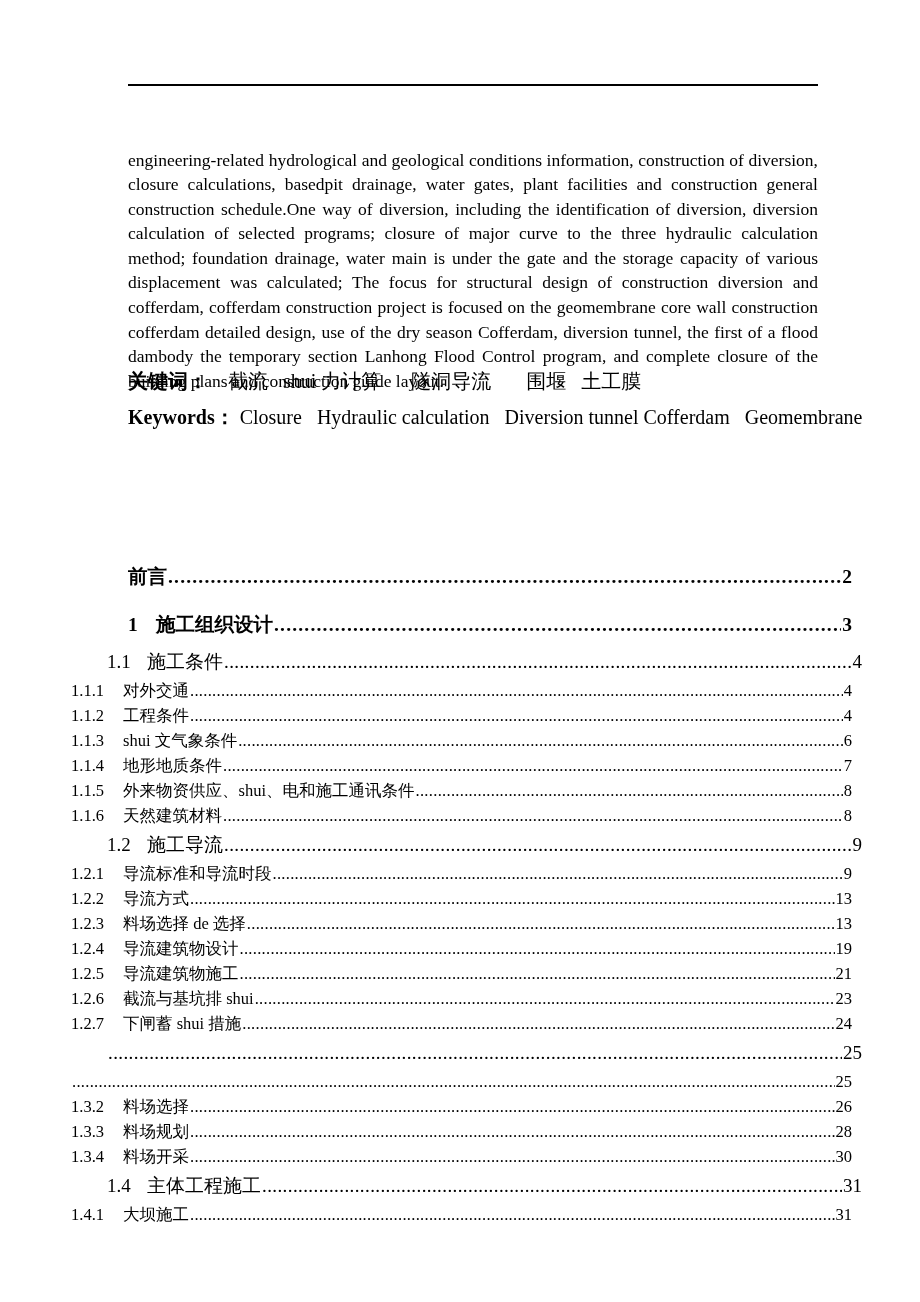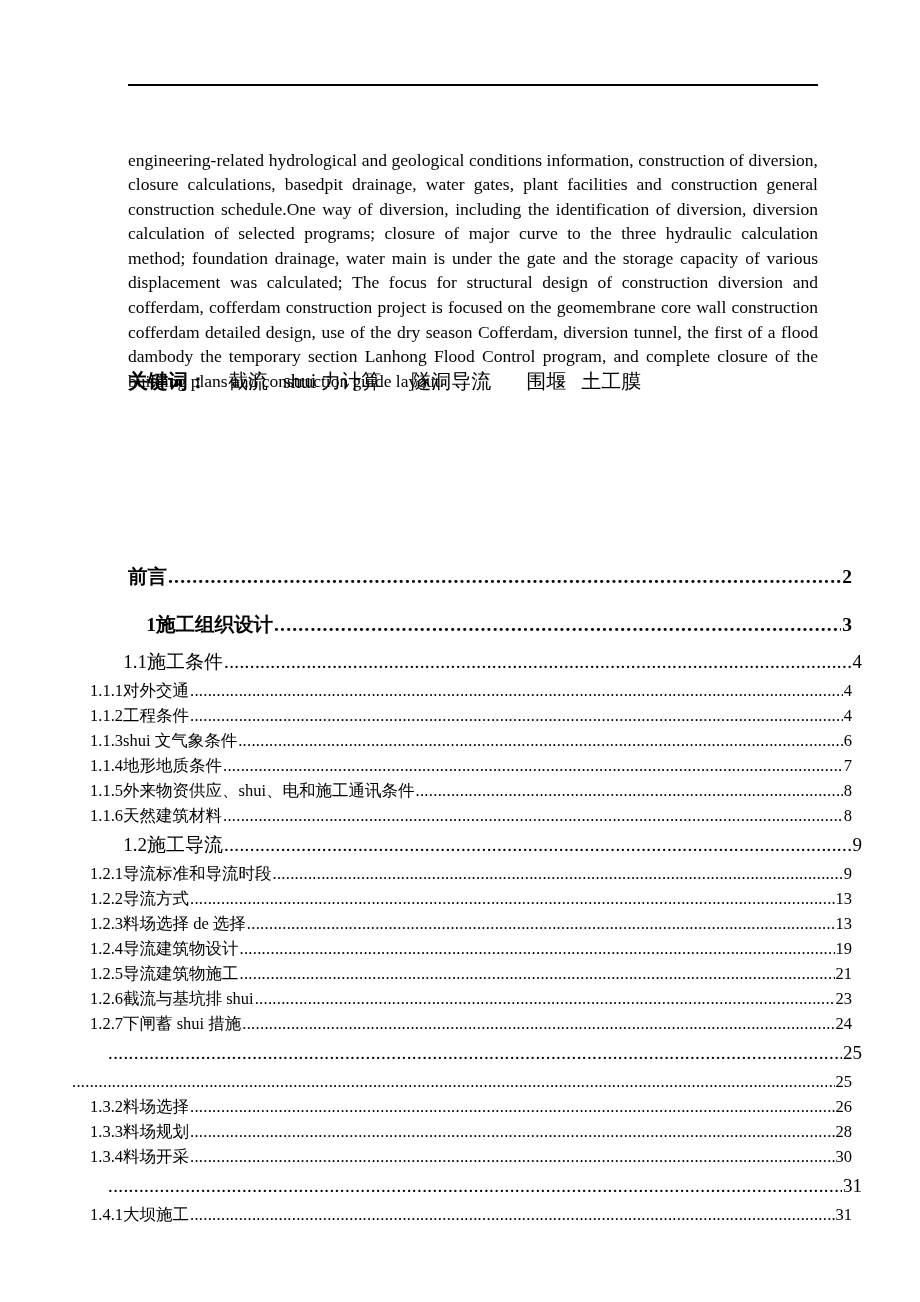--- a/index.html
+++ b/index.html
@@ -71,21 +71,20 @@
   .toc-entry {
     display: flex;
     align-items: baseline;
     width: 100%;
     box-sizing: border-box;
     padding-right: 68px;
     white-space: nowrap;
   }
   .toc-title {
     flex: 0 0 auto;
-    text-align: right;
   }
   .toc-leader {
     flex: 1 1 auto;
     overflow: hidden;
     white-space: nowrap;
     margin: 0 1px;
     min-width: 10px;
   }
   .toc-page {
     flex: 0 0 auto;
@@ -131,20 +130,21 @@
 <body>
 
 <div class="page">
 
   <div class="header-rule"></div>
 
   <p class="abstract">engineering-related hydrological and geological conditions information, construction of diversion, closure calculations, basedpit drainage, water gates, plant facilities and construction general construction schedule.One way of diversion, including the identification of diversion, diversion calculation of selected programs; closure of major curve to the three hydraulic calculation method; foundation drainage, water main is under the gate and the storage capacity of various displacement was calculated; The focus for structural design of construction diversion and cofferdam, cofferdam construction project is focused on the geomembrane core wall construction cofferdam detailed design, use of the dry season Cofferdam, diversion tunnel, the first of a flood dambody the temporary section Lanhong Flood Control program, and complete closure of the building plans and construction guide layout.</p>
 
   <div class="kw-line kw-cn"><span class="kw-label">关键词：</span><span>    截流   shui 力计算      隧洞导流       围堰   土工膜</span></div>
 
+  <div class="kw-line kw-en"><span class="kw-label">Keywords：</span><span> Closure   Hydraulic calculation   Diversion tunnel Cofferdam   Geomembrane</span></div>
 
   <div class="toc" id="toc-root">
       <div class="toc-entry lvl1">
         <span class="toc-title"><span>前言</span></span>
         <span class="toc-leader">............................................................................................................................................................................................................................................................................................................</span>
         <span class="toc-page">2</span>
       </div>
       <div class="toc-entry lvl1 gap-before">
         <span class="toc-title"><span class="num">1</span><span>施工组织设计</span></span>
         <span class="toc-leader">............................................................................................................................................................................................................................................................................................................</span>
@@ -242,20 +242,21 @@
         <span class="toc-title"><span class="num">1.3.3</span><span>料场规划</span></span>
         <span class="toc-leader">............................................................................................................................................................................................................................................................................................................</span>
         <span class="toc-page">28</span>
       </div>
       <div class="toc-entry lvl3">
         <span class="toc-title"><span class="num">1.3.4</span><span>料场开采</span></span>
         <span class="toc-leader">............................................................................................................................................................................................................................................................................................................</span>
         <span class="toc-page">30</span>
       </div>
       <div class="toc-entry lvl2">
+        <span class="toc-title"><span class="num">1.4</span><span>主体工程施工</span></span>
         <span class="toc-leader">............................................................................................................................................................................................................................................................................................................</span>
         <span class="toc-page">31</span>
       </div>
       <div class="toc-entry lvl3">
         <span class="toc-title"><span class="num">1.4.1</span><span>大坝施工</span></span>
         <span class="toc-leader">............................................................................................................................................................................................................................................................................................................</span>
         <span class="toc-page">31</span>
       </div>
     </div>
 

